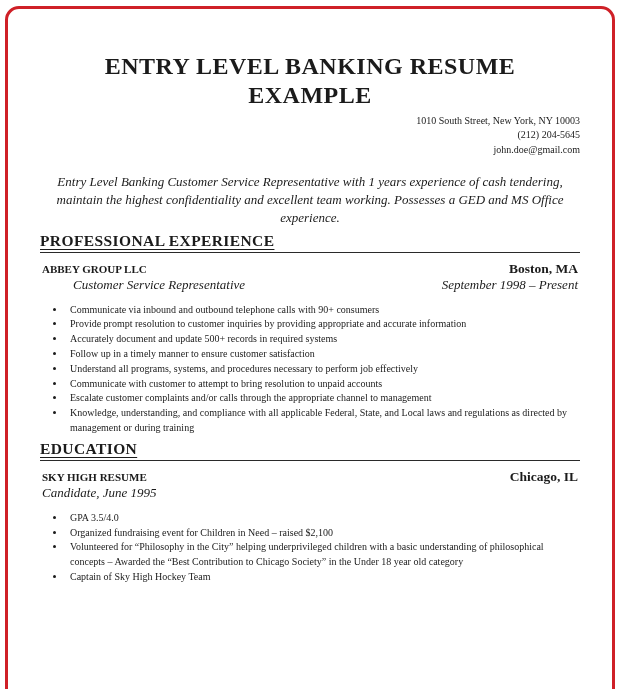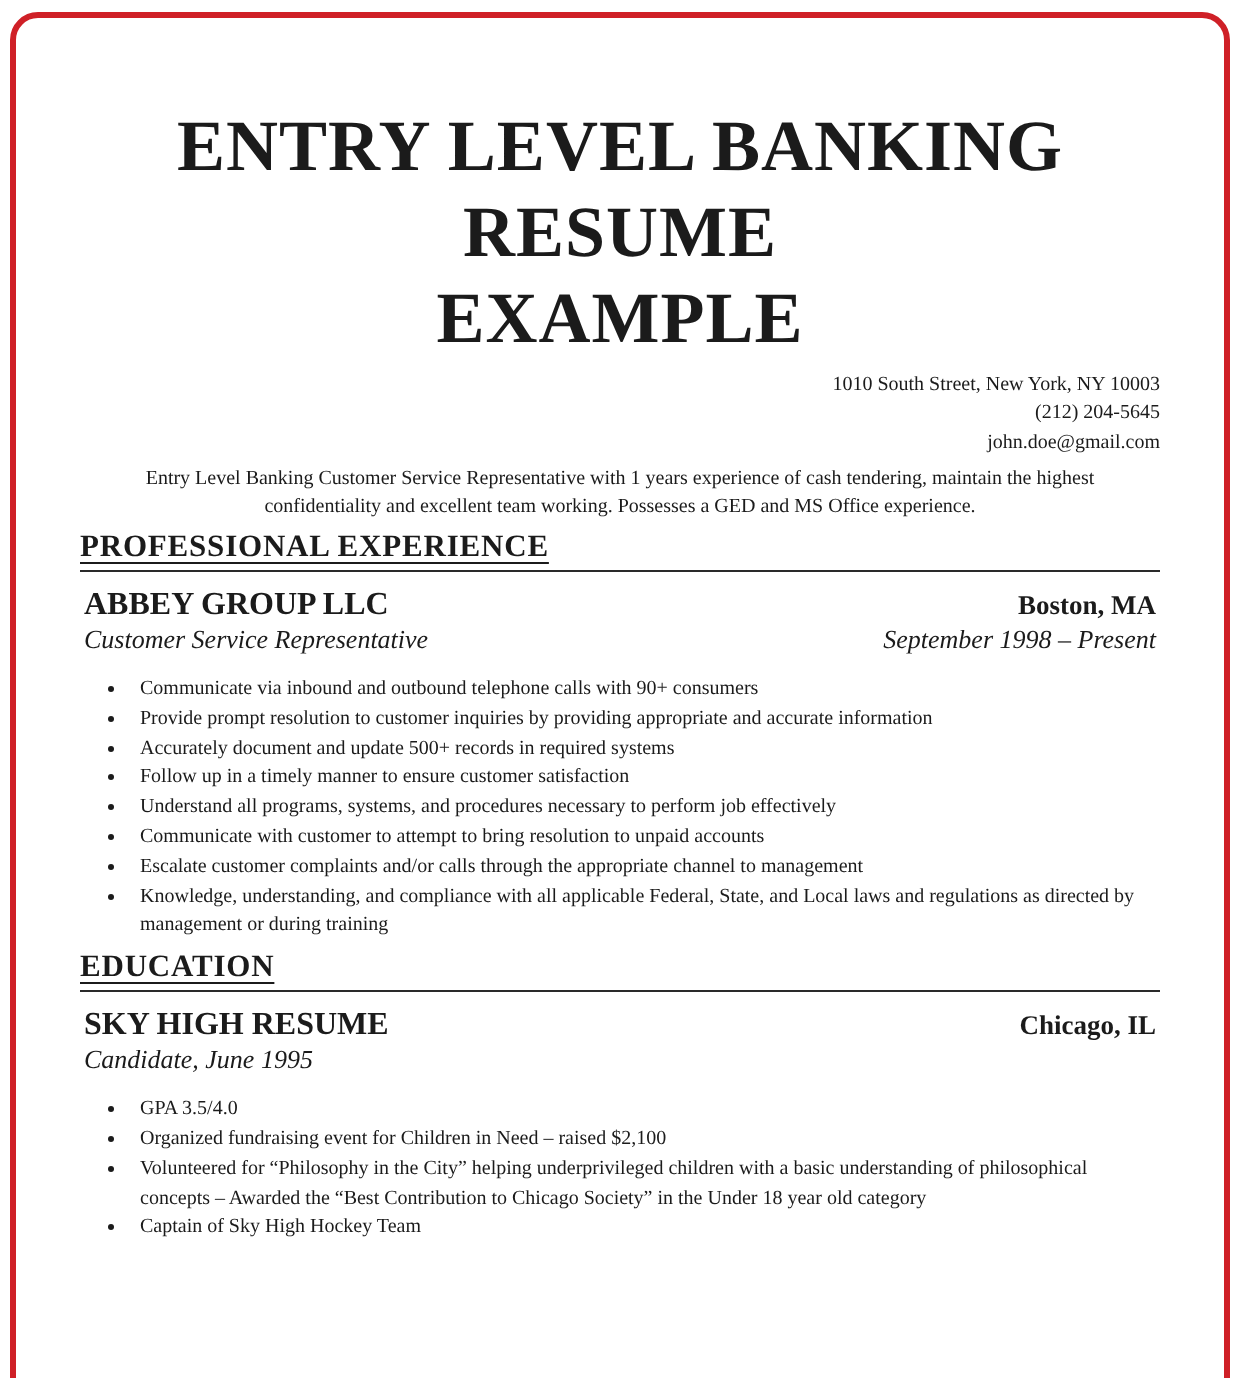--- a/index.html
+++ b/index.html
@@ -22,35 +22,36 @@
     border-radius: 14px;
     pointer-events: none;
   }
   .content {
     position: relative;
     padding: 52px 40px 0 40px;
   }
   .doc-title {
     text-align: center;
     font-weight: bold;
-    font-size: 36px;
+    font-size: 24px;
     line-height: 1.2;
     letter-spacing: 0.5px;
   }
   .contact {
     text-align: right;
     font-size: 10px;
     line-height: 1.45;
     margin-top: 4px;
   }
   .summary {
     text-align: center;
-    font-size: 10px;
+    font-style: italic;
+    font-size: 13px;
     line-height: 1.4;
-    margin-top: 4px;
+    margin-top: 16px;
     padding: 0 4px;
   }
   .section-heading {
     margin-top: 4px;
     border-bottom: 1px solid #2a2a2a;
     padding-bottom: 2px;
     font-size: 15.5px;
     font-weight: bold;
     letter-spacing: 0.4px;
   }
@@ -58,22 +59,22 @@
     text-decoration: underline;
     text-underline-offset: 3px;
   }
   .row-two-col {
     display: flex;
     justify-content: space-between;
     align-items: baseline;
     margin-top: 8px;
     padding: 0 2px;
   }
-  .row-two-col.tight { margin-top: 0; }
-  .org { font-weight: bold; font-size: 16px; }
+  .row-two-col.tight { margin-top: 0; margin-left: 31px; }
+  .org { font-weight: bold; font-size: 11px; }
   .loc { font-weight: bold; font-size: 13.5px; margin-left: 44px; }
   .role, .dates { font-style: italic; font-size: 13px; }
   ul.bullets {
     list-style: disc;
     margin: 10px 0 0 0;
     padding-left: 26px;
     font-size: 10px;
     line-height: 1.48;
   }
   ul.bullets li { padding-left: 4px; }

